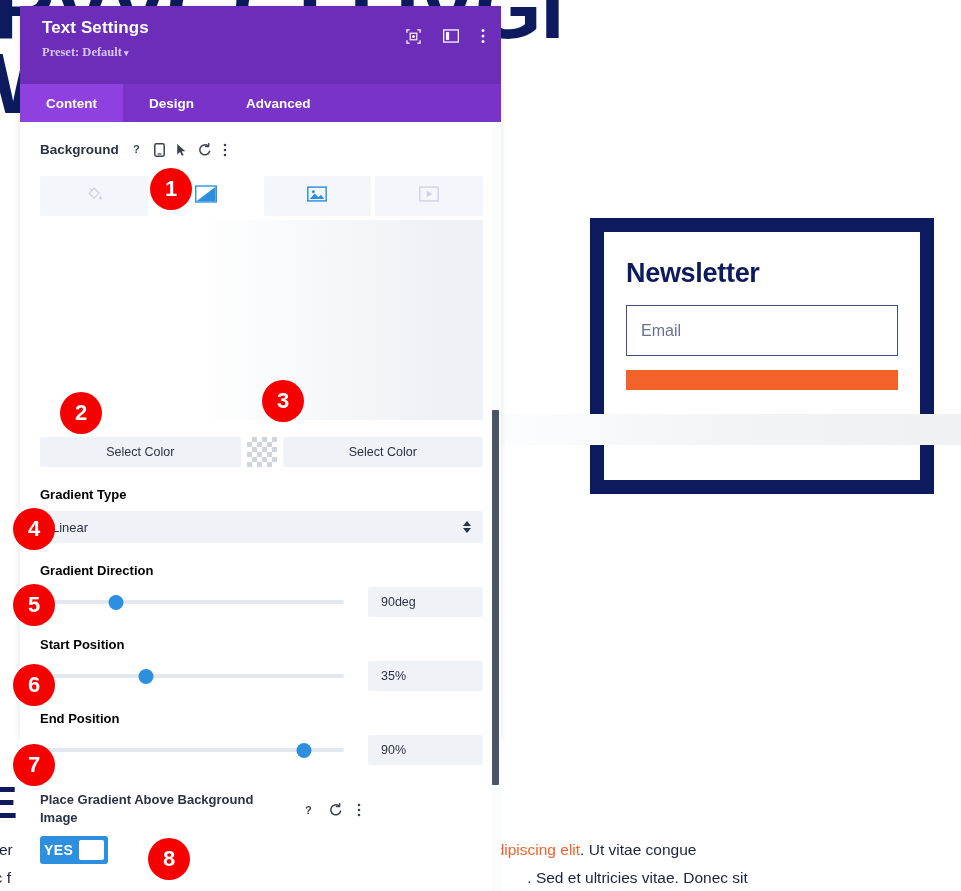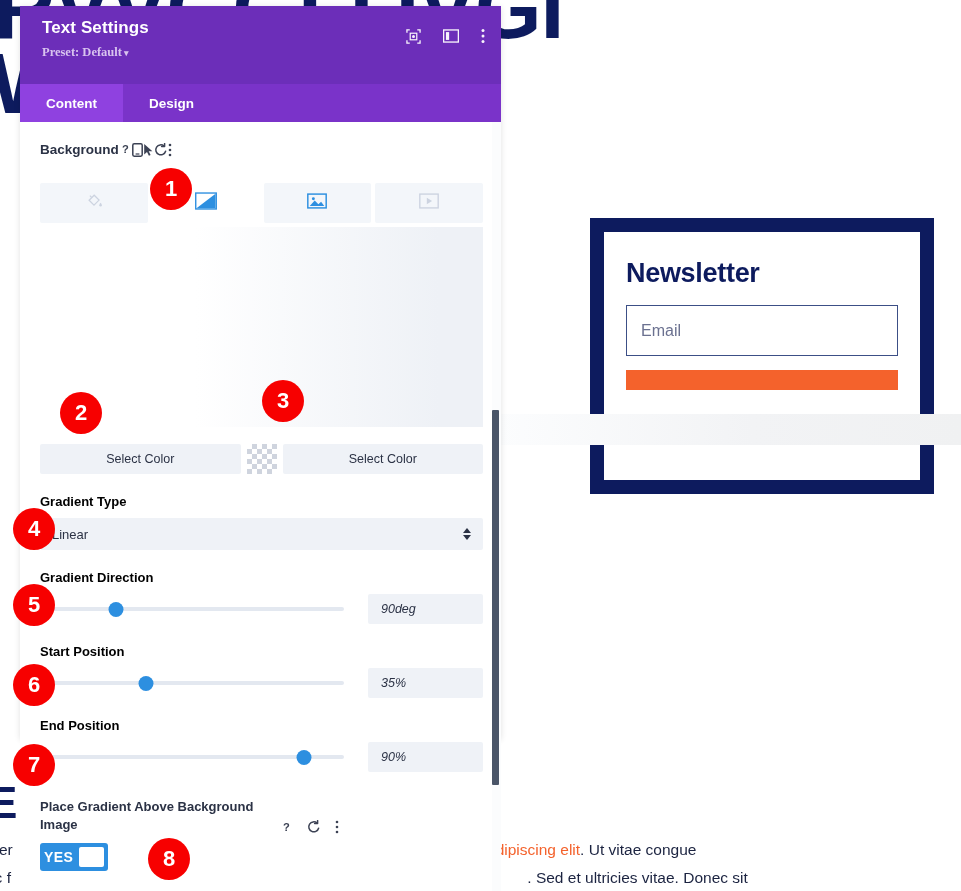--- a/index.html
+++ b/index.html
@@ -210,21 +210,22 @@
     width: 7px;
     height: 375px;
     background: #4a5568;
     border-radius: 1px;
   }
 
   
   .field-label-row {
     display: flex;
     align-items: center;
-    margin-bottom: 26px;
+    gap: 11px;
+    margin-bottom: 19px;
   }
   .field-label {
     font-size: 13.5px;
     color: #2b3245;
     font-weight: 600;
   }
   .mini-icon {
     color: #555d71;
     display: flex;
     align-items: center;
@@ -321,21 +322,20 @@
     border-right: 4px solid transparent;
   }
   .arrow-up { border-bottom: 5px solid #2b3245; }
   .arrow-down { border-top: 5px solid #2b3245; }
 
   
   .slider-row {
     display: flex;
     align-items: center;
     gap: 24px;
-    font-style: italic;
   }
   .slider-track-wrap {
     flex: 1;
     position: relative;
     height: 18px;
     display: flex;
     align-items: center;
   }
   .slider-track {
     width: 100%;
@@ -364,22 +364,22 @@
     color: #2b3245;
   }
 
   
   .toggle-block {
     margin-top: 26px;
     position: relative;
   }
   .toggle-label-row {
     display: flex;
-    align-items: flex-end;
-    gap: 2px;
+    align-items: center;
+    gap: 24px;
   }
   .toggle-label {
     font-size: 13px;
     color: #2b3245;
     font-weight: 600;
     line-height: 18px;
     max-width: 238px;
   }
   .toggle-icons {
     display: flex;
@@ -488,20 +488,21 @@
             <circle cx="2" cy="8" r="1.5" fill="#fff"></circle>
             <circle cx="2" cy="13.6" r="1.5" fill="#fff"></circle>
           </svg>
         </span>
       </div>
     </div>
 
     <div class="panel-tabs">
       <div class="panel-tab active">Content</div>
       <div class="panel-tab">Design</div>
+      <div class="panel-tab">Advanced</div>
     </div>
 
     <div class="panel-body">
 
       <div class="panel-scroll-track">
         <div class="panel-scroll-thumb"></div>
       </div>
 
       <div class="field-label-row">
         <span class="field-label">Background</span>

